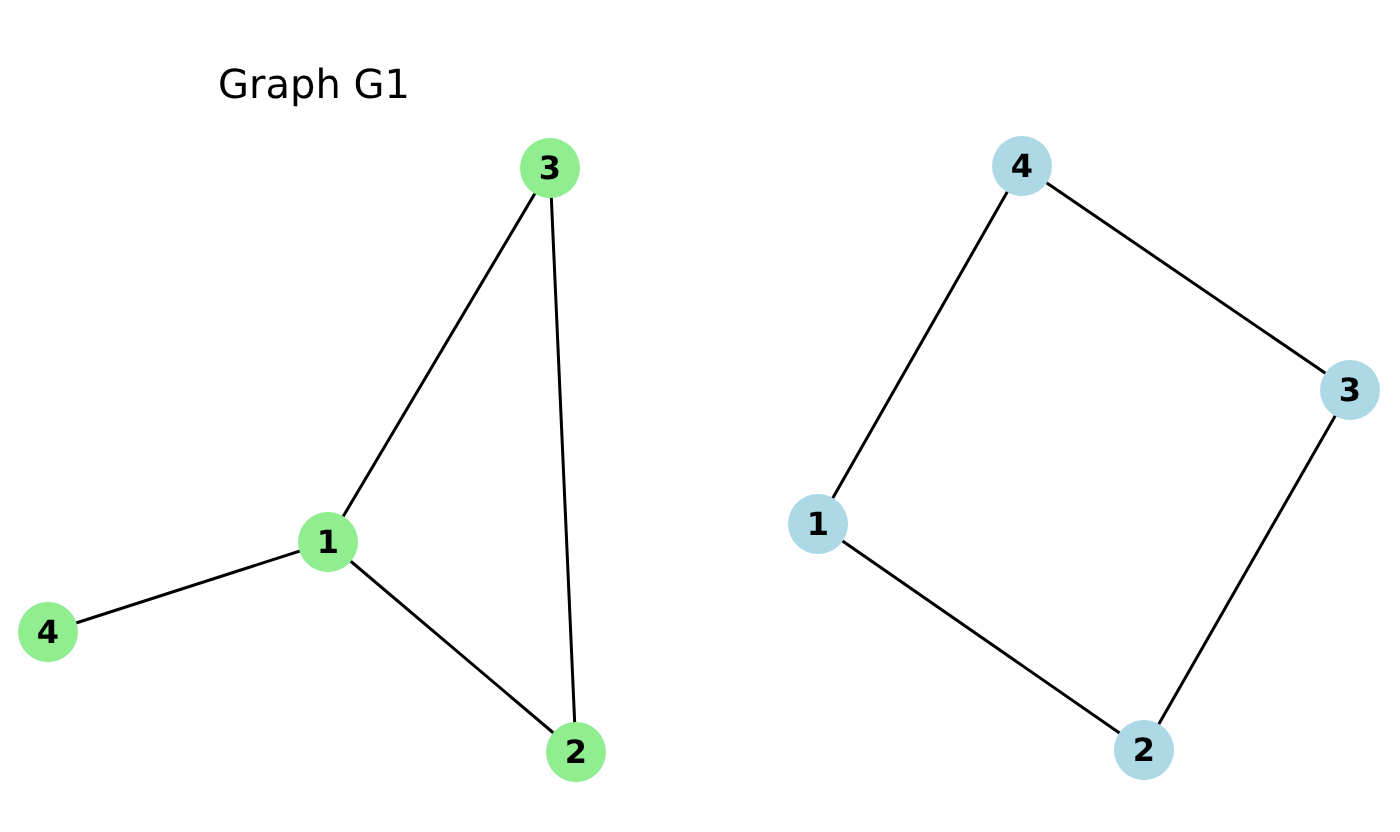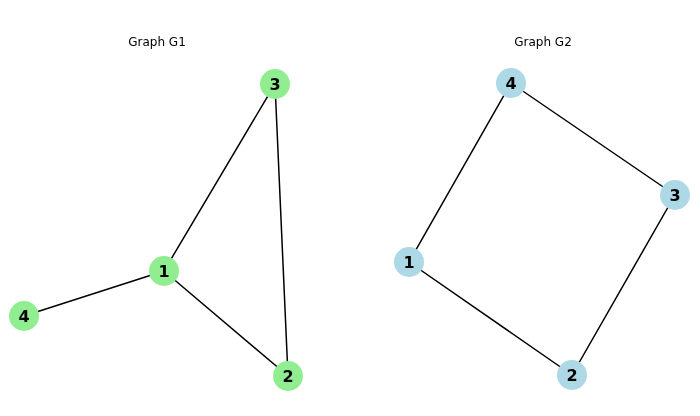--- a/index.html
+++ b/index.html
@@ -15,21 +15,21 @@
   }
   .figure {
     position: relative;
     width: 700px;
     height: 416px;
     background: #ffffff;
   }
   .graph-title {
     position: absolute;
     transform: translateX(-50%);
-    font-size: 12px;
+    font-size: 20px;
     line-height: 19px;
     color: #000000;
     white-space: nowrap;
   }
   #graph-canvas {
     position: absolute;
     left: 0;
     top: 0;
   }
   .graph-edge {
@@ -42,21 +42,20 @@
     fill: #000000;
     text-anchor: middle;
     pointer-events: none;
   }
 </style>
 </head>
 <body>
 
 <div class="figure">
   <div class="graph-title" id="title-g1" style="left: 157px; top: 33px;">Graph G1</div>
-  <div class="graph-title" id="title-g2" style="left: 543px; top: 33px;">Graph G2</div>
   <svg id="graph-canvas" width="700" height="416">
       <line x1="164" y1="271" x2="288" y2="376" stroke="#000000" stroke-width="1.5" class="graph-edge"></line>
       <line x1="164" y1="271" x2="275" y2="84" stroke="#000000" stroke-width="1.5" class="graph-edge"></line>
       <line x1="164" y1="271" x2="24" y2="316" stroke="#000000" stroke-width="1.5" class="graph-edge"></line>
       <line x1="288" y1="376" x2="275" y2="84" stroke="#000000" stroke-width="1.5" class="graph-edge"></line>
       <circle cx="164" cy="271" r="15" fill="#90EE90"></circle>
       <text x="164" y="271" dy="0.35em" class="node-label">1</text>
       <circle cx="288" cy="376" r="15" fill="#90EE90"></circle>
       <text x="288" y="376" dy="0.35em" class="node-label">2</text>
       <circle cx="275" cy="84" r="15" fill="#90EE90"></circle>

